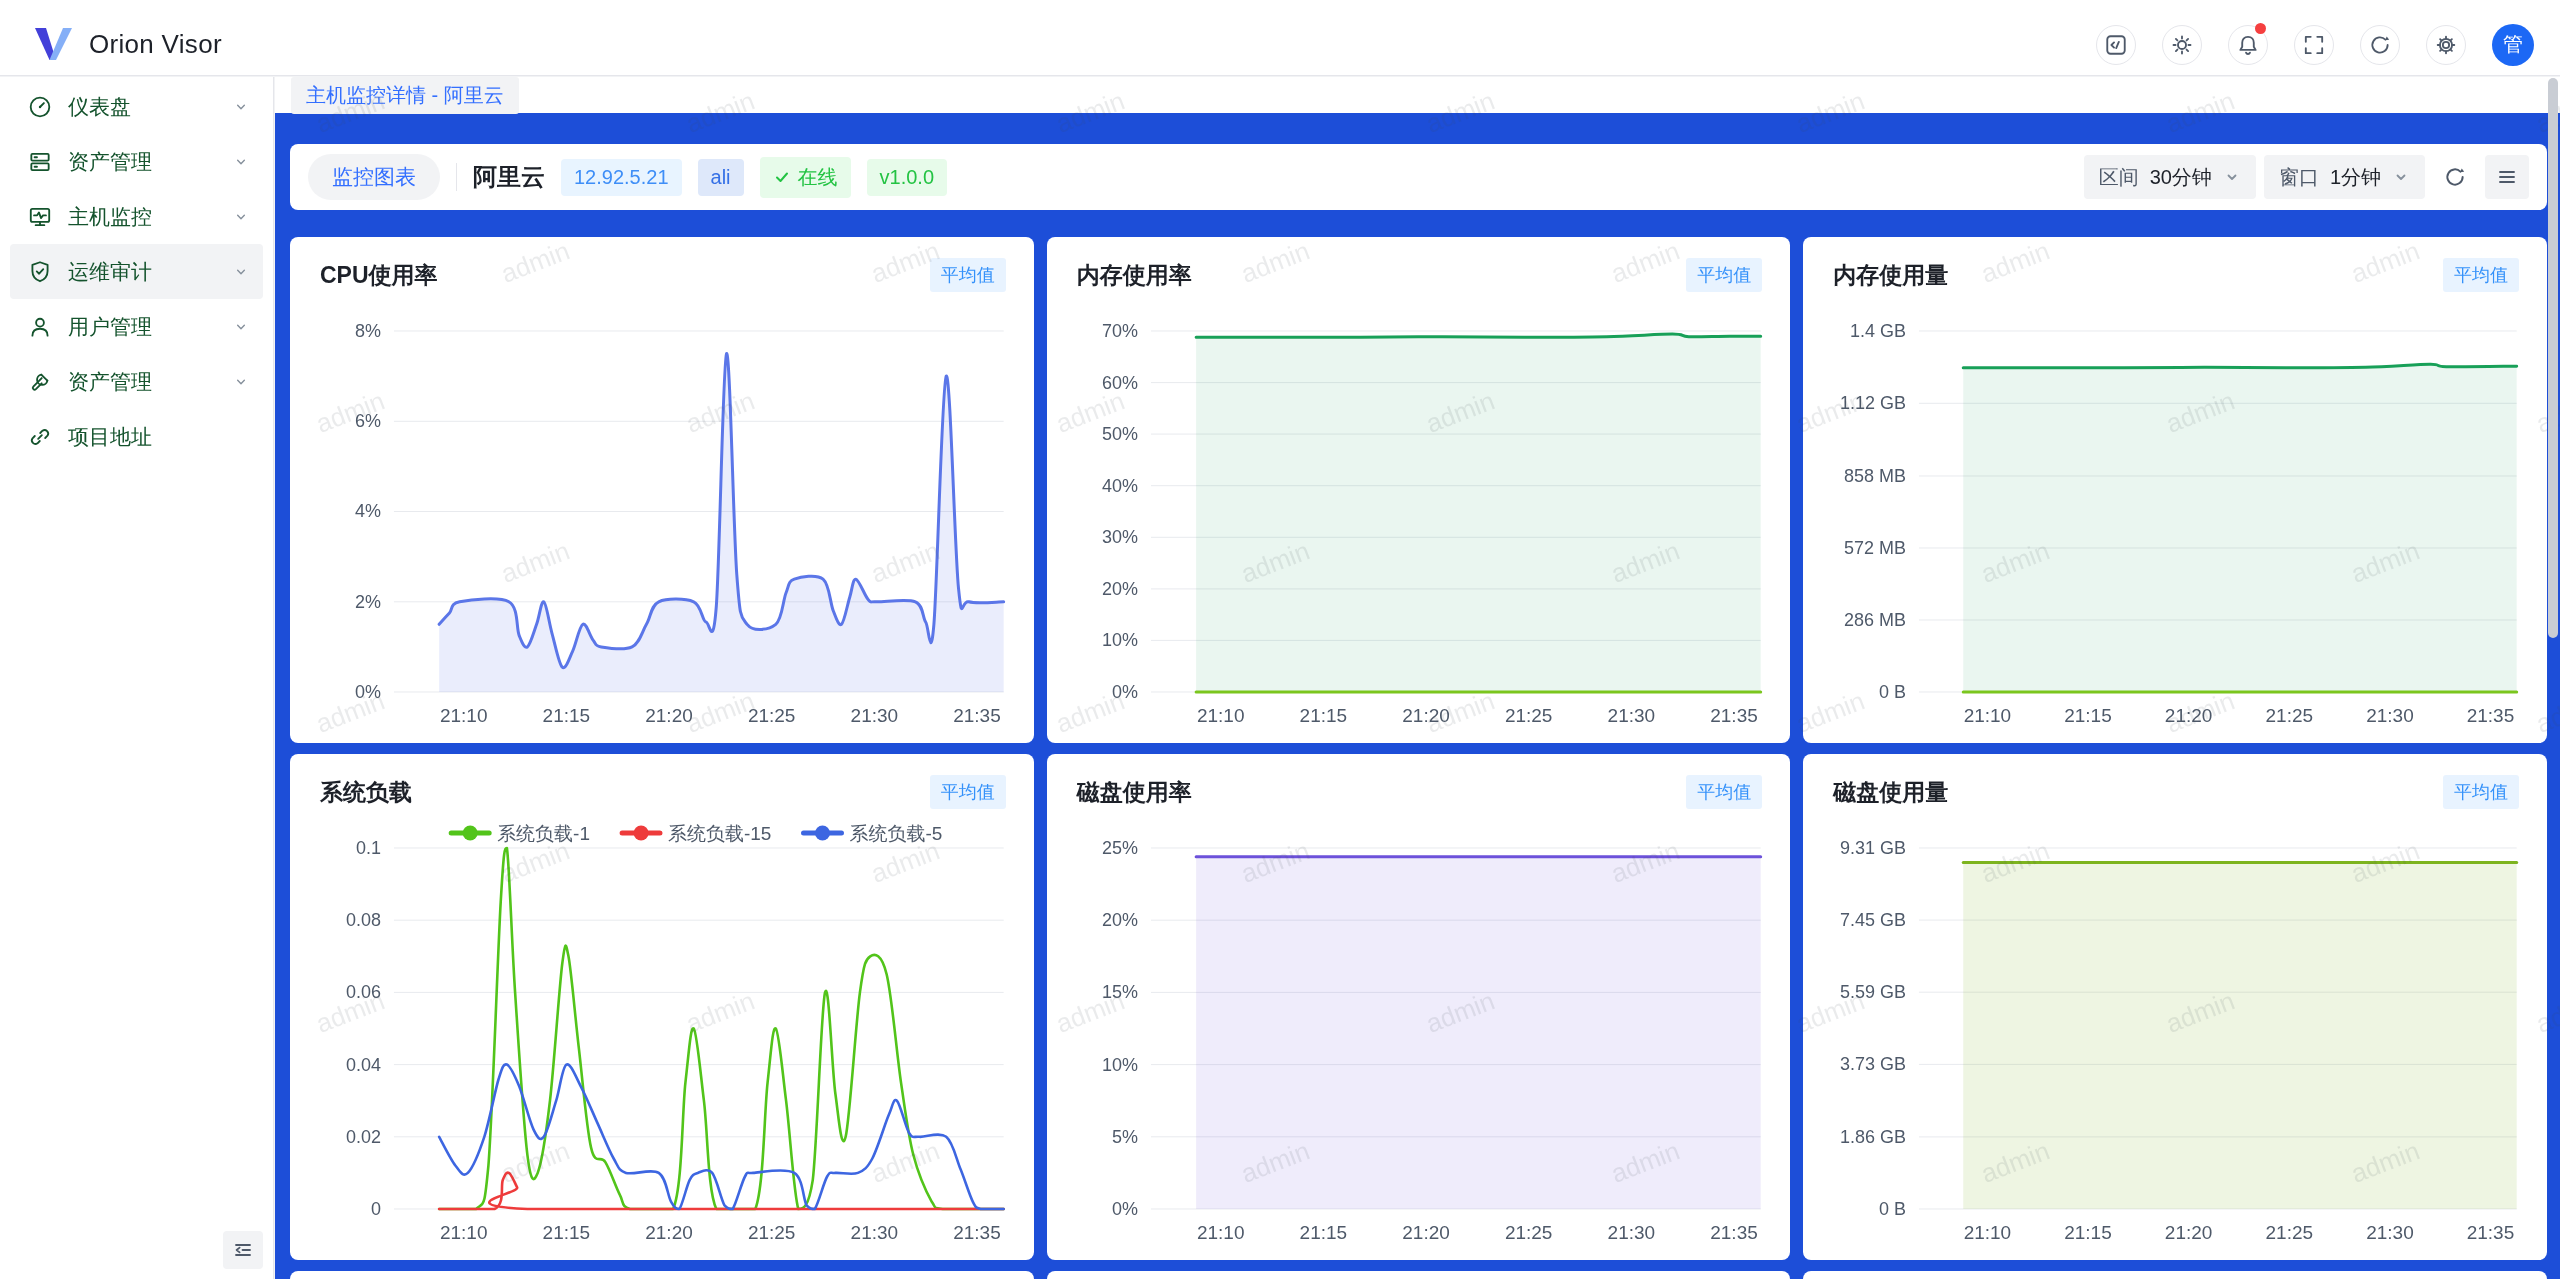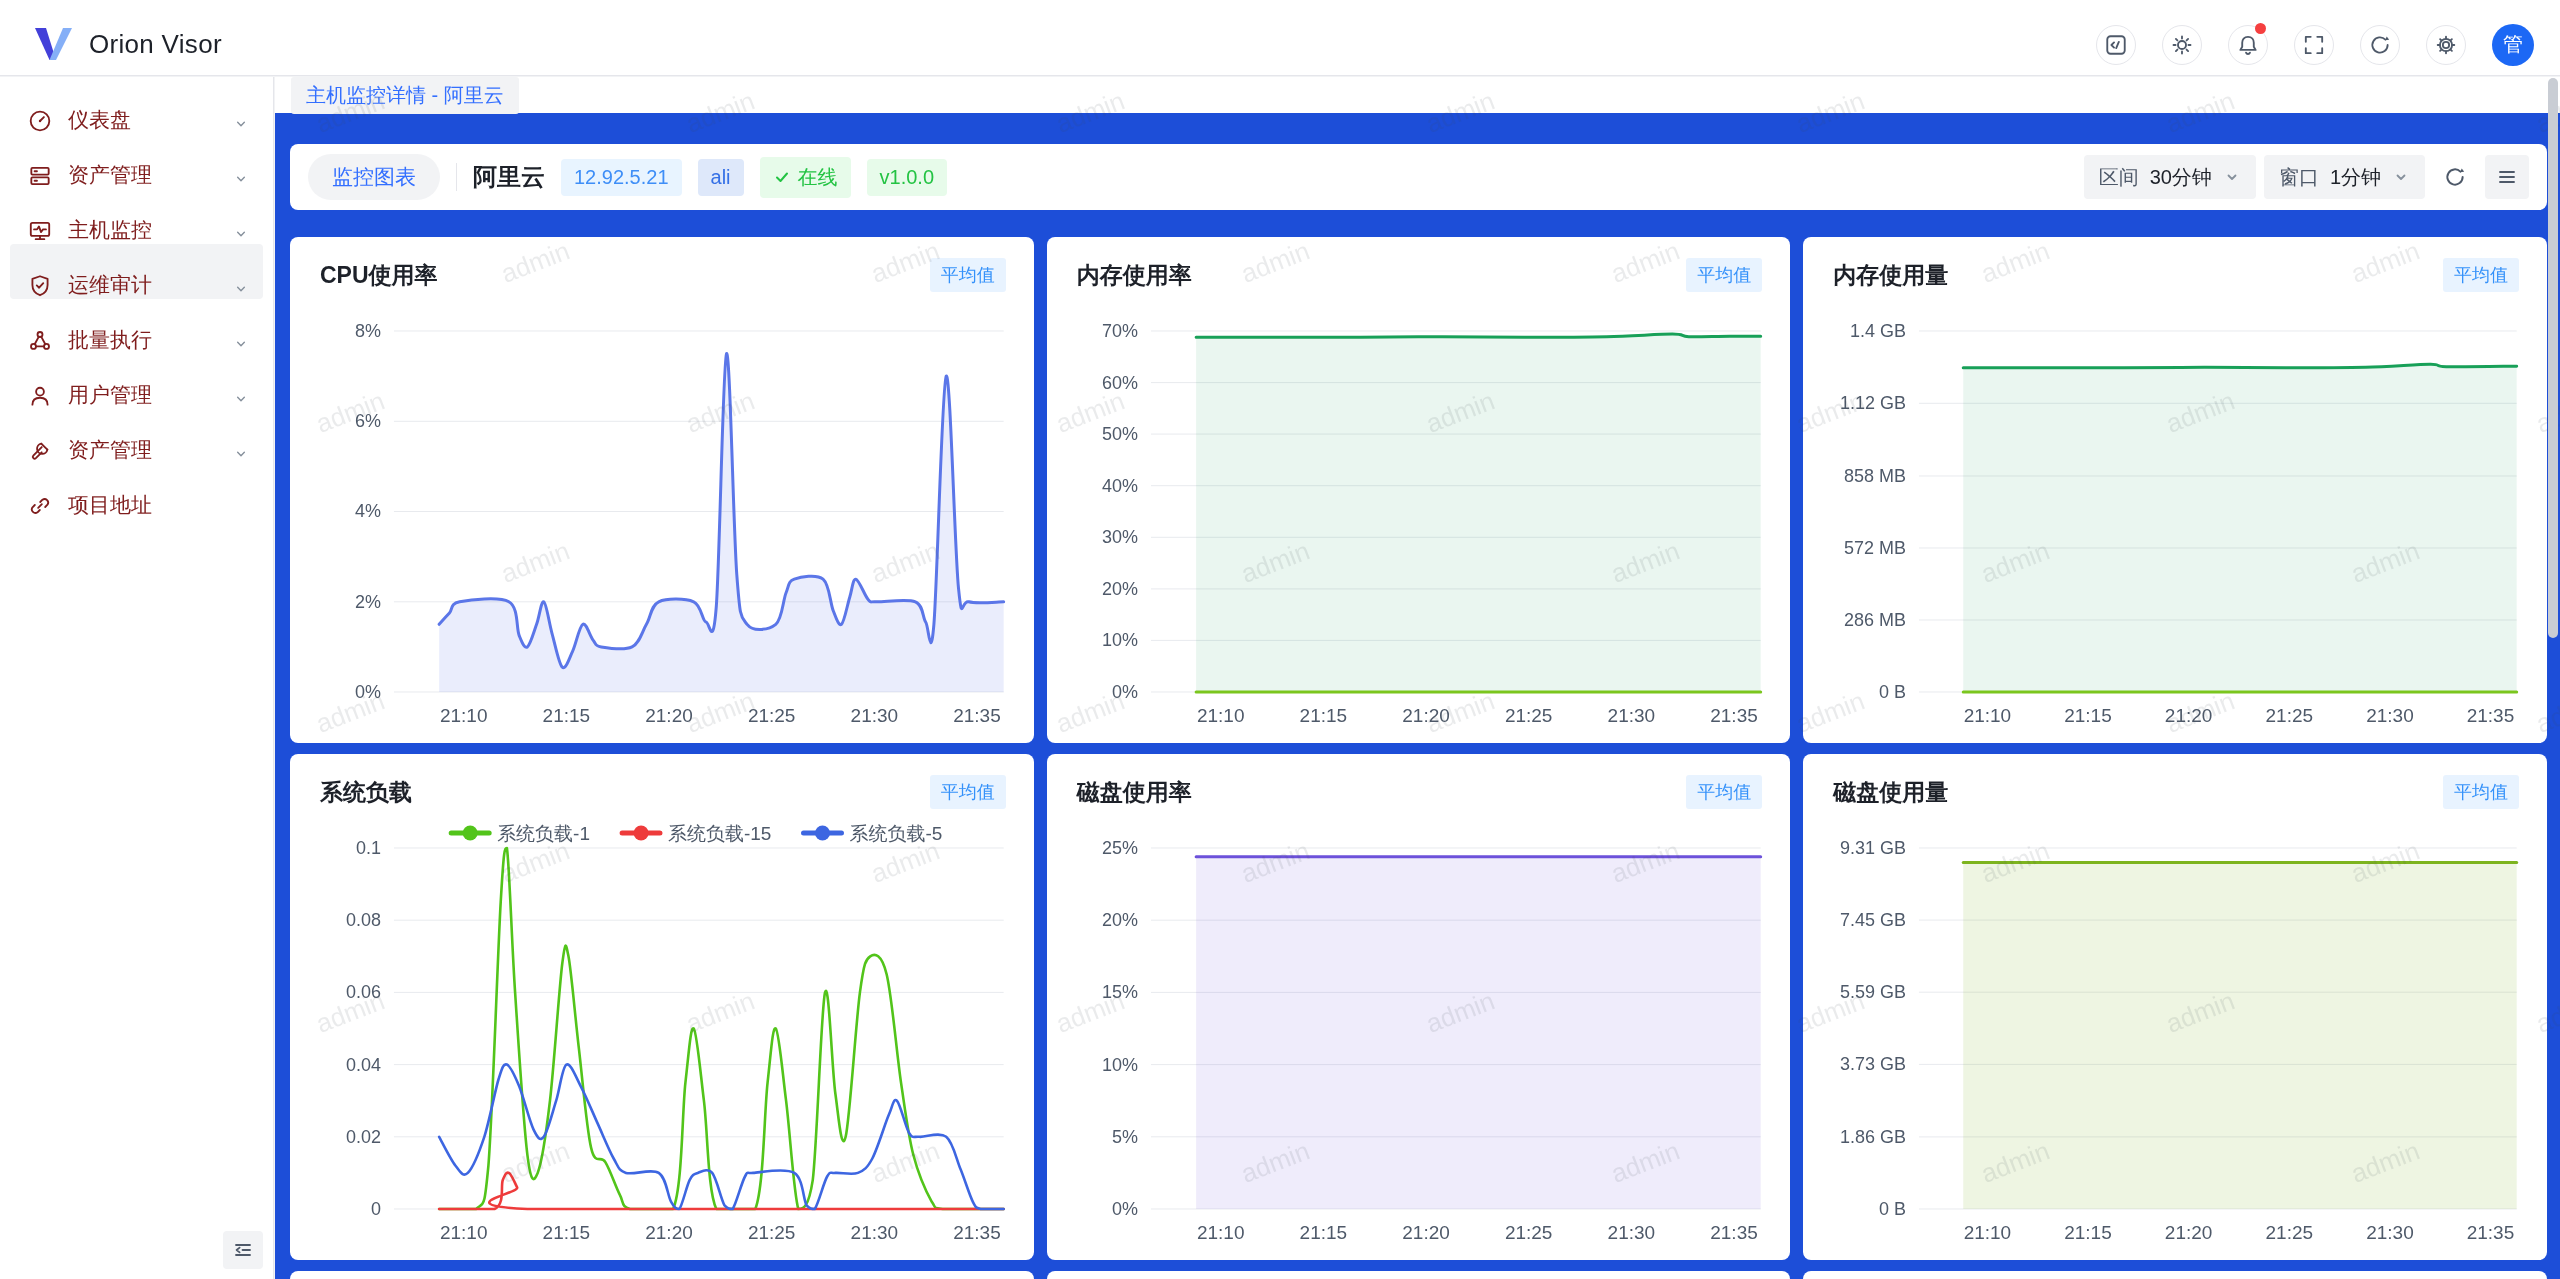--- a/index.html
+++ b/index.html
@@ -16,22 +16,22 @@
   .hdr-actions{display:flex;align-items:center;gap:26px;}
   .icon-btn{position:relative;width:40px;height:40px;border-radius:50%;border:1px solid #E5E6EB;
             background:#fff;display:flex;align-items:center;justify-content:center;cursor:pointer;color:#4E5969;padding:0;}
   .badge-dot{position:absolute;top:-3px;right:1px;width:11px;height:11px;border-radius:50%;background:#F53F3F;}
   .avatar{width:42px;height:42px;border-radius:50%;background:#1C68F5;color:#fff;display:flex;
           align-items:center;justify-content:center;font-size:20px;cursor:pointer;}
 
   
   .sidebar{position:absolute;top:77px;left:0;width:274px;bottom:0;background:#fff;
            border-right:1px solid #E5E6EB;z-index:25;padding-top:2px;}
-  .side-item{display:flex;align-items:flex-end;height:55px;margin:0 10px;padding:0 12px 0 17px;
-             border-radius:4px;color:#7f1d1d;cursor:pointer;}
+  .side-item{display:flex;align-items:center;height:55px;margin:0 10px;padding:0 12px 0 17px;
+             border-radius:4px;color:#14532d;cursor:pointer;}
   .side-item.active{background:#F2F3F5;}
   .side-item .lbl{font-size:21px;margin-left:15px;}
   .side-item .chev{margin-left:auto;display:flex;color:#86909C;}
   .collapse-btn{position:absolute;bottom:10px;right:10px;width:40px;height:38px;background:#F2F3F5;
                 border:none;border-radius:4px;display:flex;align-items:center;justify-content:center;
                 cursor:pointer;color:#4E5969;}
 
   
   .tabbar{position:absolute;left:275px;top:77px;right:0;height:36px;background:#fff;display:flex;align-items:center;z-index:5;}
   .tab{margin-left:16px;background:#F2F3F5;color:#336FFF;font-size:20px;padding:5px 15px;border-radius:3px;cursor:pointer;}
@@ -190,36 +190,20 @@
               <polyline points="8,10 12,14 16,10"></polyline>
             </svg>
           </span>
         </div>
         <div class="side-item active">
           <svg class="" width="26" height="26" viewBox="0 0 24 24" fill="none" stroke="currentColor" stroke-width="1.7" stroke-linecap="round" stroke-linejoin="round">
             <path d="M12 3 L19 5.5 V11 C19 15.5 16 19 12 20.5 C8 19 5 15.5 5 11 V5.5 Z"></path>
             <polyline points="9,11.5 11.2,13.6 15,9.4"></polyline>
           </svg>
           <span class="lbl">运维审计</span>
-          <span class="chev">
-            <svg width="20" height="20" viewBox="0 0 24 24" fill="none" stroke="currentColor" stroke-width="1.7" stroke-linecap="round" stroke-linejoin="round">
-              <polyline points="8,10 12,14 16,10"></polyline>
-            </svg>
-          </span>
-        </div>
-        <div class="side-item">
-          <svg class="" width="26" height="26" viewBox="0 0 24 24" fill="none" stroke="currentColor" stroke-width="1.7" stroke-linecap="round" stroke-linejoin="round">
-            <circle cx="12" cy="6" r="2.3"></circle>
-            <circle cx="6" cy="17" r="2.3"></circle>
-            <circle cx="18" cy="17" r="2.3"></circle>
-            <path d="M10.9 8 L7.1 15"></path>
-            <path d="M13.1 8 L16.9 15"></path>
-            <path d="M8.3 17 H15.7"></path>
-          </svg>
-          <span class="lbl">批量执行</span>
           <span class="chev">
             <svg width="20" height="20" viewBox="0 0 24 24" fill="none" stroke="currentColor" stroke-width="1.7" stroke-linecap="round" stroke-linejoin="round">
               <polyline points="8,10 12,14 16,10"></polyline>
             </svg>
           </span>
         </div>
         <div class="side-item">
           <svg class="" width="26" height="26" viewBox="0 0 24 24" fill="none" stroke="currentColor" stroke-width="1.7" stroke-linecap="round" stroke-linejoin="round">
             <circle cx="12" cy="8" r="3.6"></circle>
             <path d="M5 20 C5 15.6 8 13.6 12 13.6 C16 13.6 19 15.6 19 20"></path>

